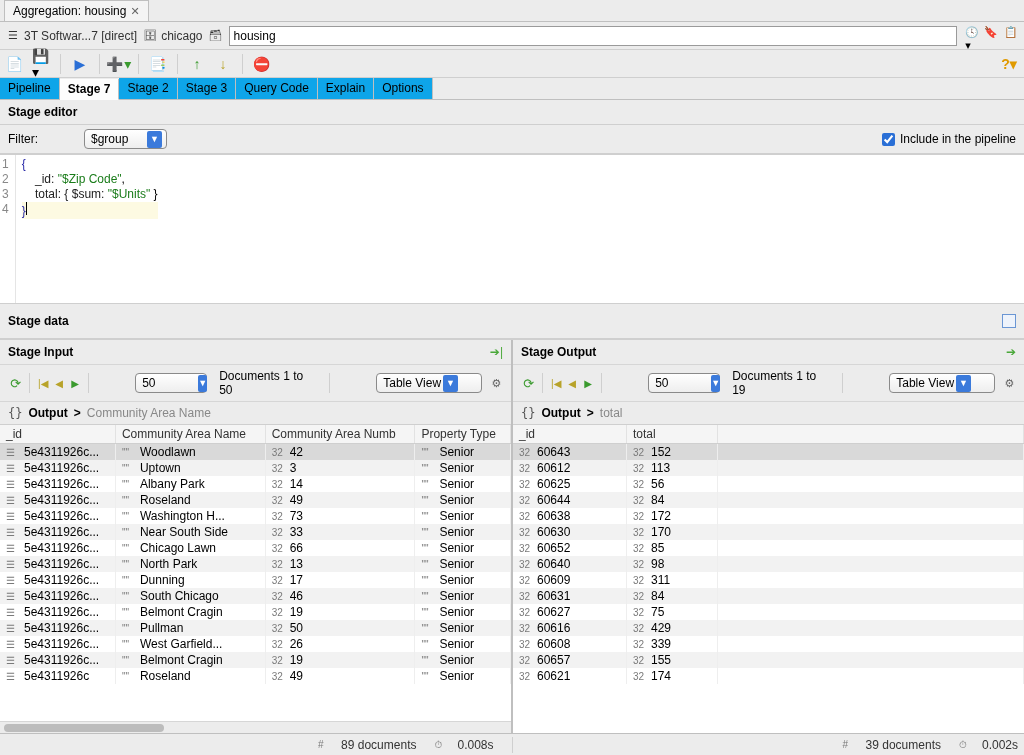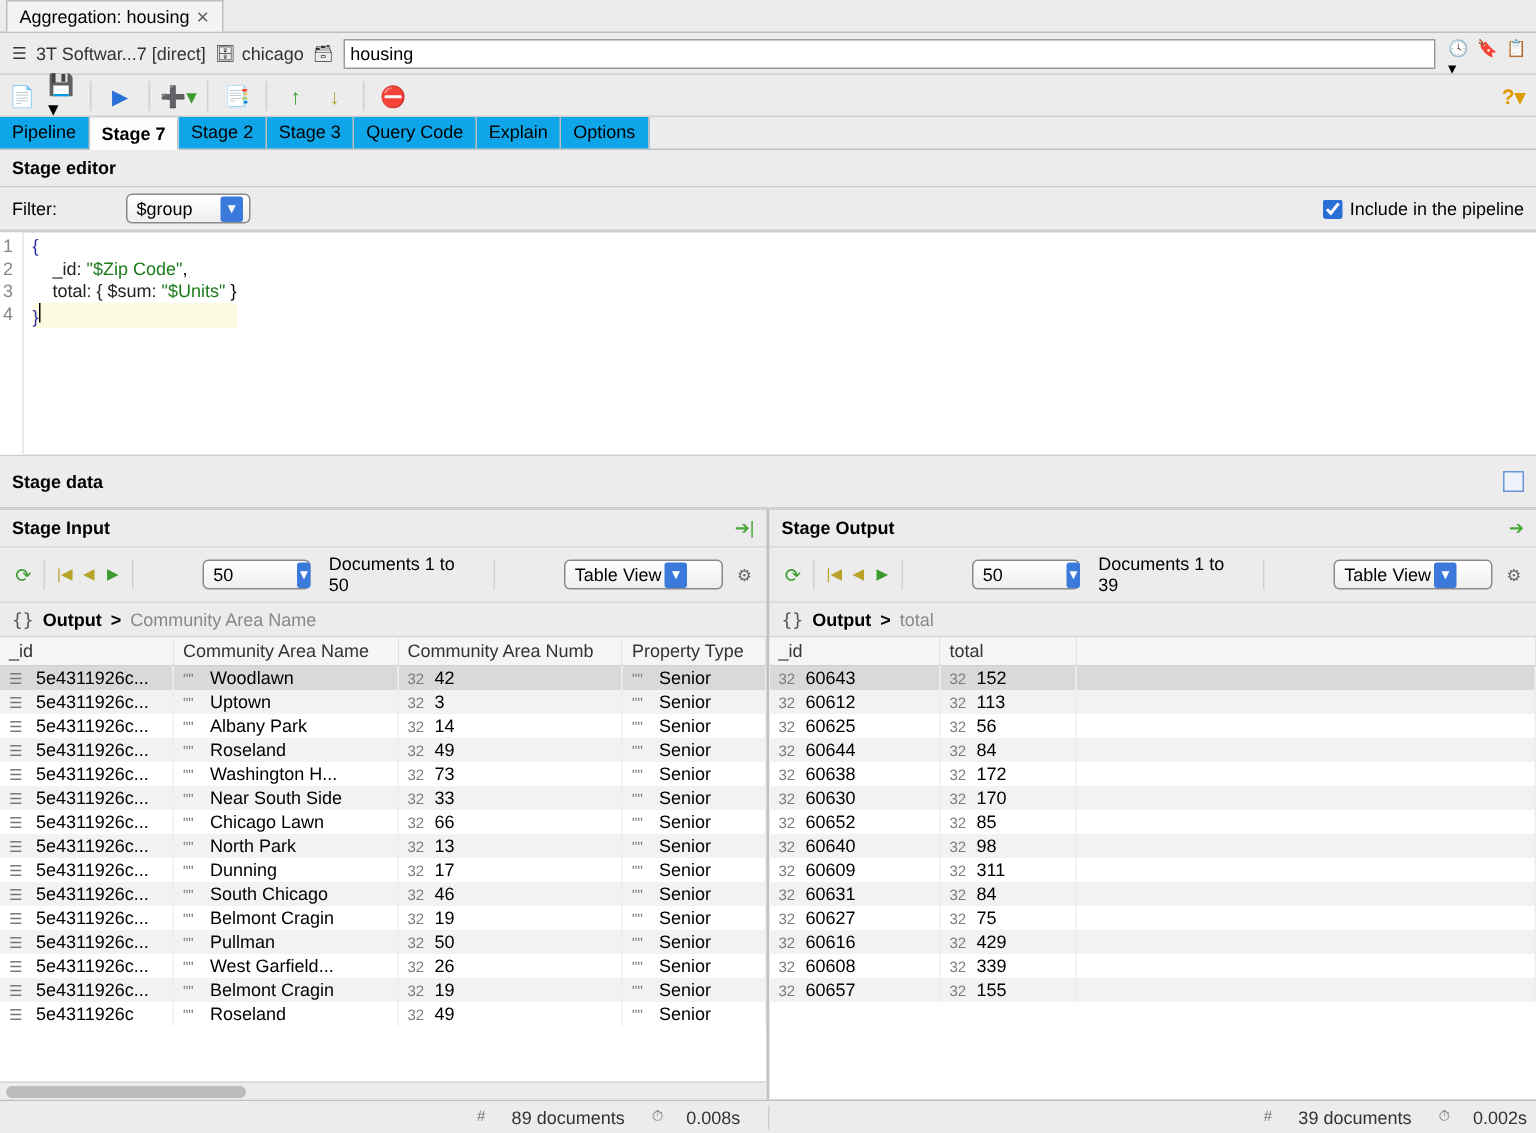--- a/index.html
+++ b/index.html
@@ -337,21 +337,21 @@
         <span class="nav">
           <span class="nav-btn">|◀</span>
           <span class="nav-btn">◀</span>
           <span class="nav-btn on">▶</span>
         </span>
         <span class="tb-sep"></span>
         <span class="combo count-combo">
           <span class="txt">50</span>
           <span class="arrow">▼</span>
         </span>
-        <span class="doc-range">Documents 1 to 39</span>
+        <span class="doc-range">Documents 1 to 19</span>
         <span class="tb-sep"></span>
         <span class="combo view-combo">
           <span class="txt">Table View</span>
           <span class="arrow">▼</span>
         </span>
         <span class="ic gear-ic">⚙</span>
       </div>
       <div class="output-bc">
         <span class="code-ic">{}</span>
         <span class="bold">Output</span>
@@ -431,20 +431,25 @@
               <tr>
                 <td><span class="type-ic">32</span>60608</td>
                 <td><span class="type-ic">32</span>339</td>
                 <td></td>
               </tr>
               <tr class="zebra">
                 <td><span class="type-ic">32</span>60657</td>
                 <td><span class="type-ic">32</span>155</td>
                 <td></td>
               </tr>
+              <tr>
+                <td><span class="type-ic">32</span>60621</td>
+                <td><span class="type-ic">32</span>174</td>
+                <td></td>
+              </tr>
             </tbody>
         </table>
       </div>
     </div>
 
   </div>
 
   <div class="statusbar">
     <div style="flex:1; display:flex; justify-content:flex-end; gap:18px">
       <span class="it">

